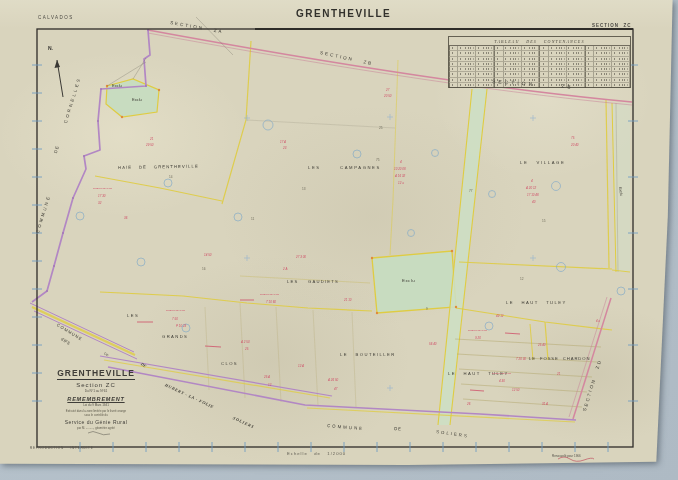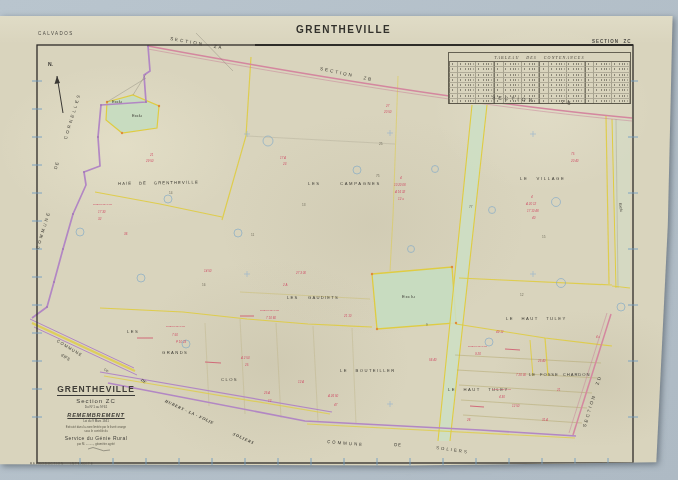--- a/index.html
+++ b/index.html
@@ -7,21 +7,21 @@
   .paper-wrap{position:absolute;inset:0;filter:drop-shadow(2px 2px 3px rgba(40,50,60,.5));}
   .paper{position:absolute;inset:0;
     clip-path:polygon(0 0, 99.2% 0, 98.5% 45%, 96.8% 96.2%, 60% 96.9%, 0 96.6%);
     background:
       linear-gradient(180deg, rgba(255,255,240,.18), rgba(255,255,240,0) 6%),
       radial-gradient(180px 120px at 18% 28%, rgba(255,250,225,.25), transparent 70%),
       radial-gradient(220px 160px at 55% 45%, rgba(120,110,80,.08), transparent 70%),
       radial-gradient(160px 120px at 80% 20%, rgba(255,252,235,.20), transparent 70%),
       radial-gradient(200px 150px at 40% 75%, rgba(125,115,85,.10), transparent 70%),
       radial-gradient(150px 100px at 88% 78%, rgba(125,115,85,.10), transparent 70%),
-      #d9d4bd; margin-top: 16px;}
+      #d9d4bd;}
   svg.linework{position:absolute;left:0;top:0;width:678px;height:480px;}
   .lbl{position:absolute;white-space:pre;color:#3e3c35;transform-origin:0 50%;line-height:1;}
   .lbl.red{color:#cf4f68;font-style:italic;}
   .lbl.dim{color:#5c584a;opacity:.85;}
   .lbl.serif{font-family:"Liberation Serif",serif;}
   .margin-note{position:absolute;white-space:pre;color:#4a4842;line-height:1.3;}
   .sheet-title{position:absolute;left:296px;top:8px;font-size:10px;font-weight:700;letter-spacing:1.5px;color:#32312c;white-space:pre;}
   .dept{left:38px;top:15px;font-size:4.5px;letter-spacing:1.5px;}
   .corner-section{left:592px;top:23px;font-size:4.5px;font-weight:700;letter-spacing:1px;}
   .scale-note{left:287px;top:451px;font-size:4.2px;letter-spacing:1px;color:#5d5a50;}

